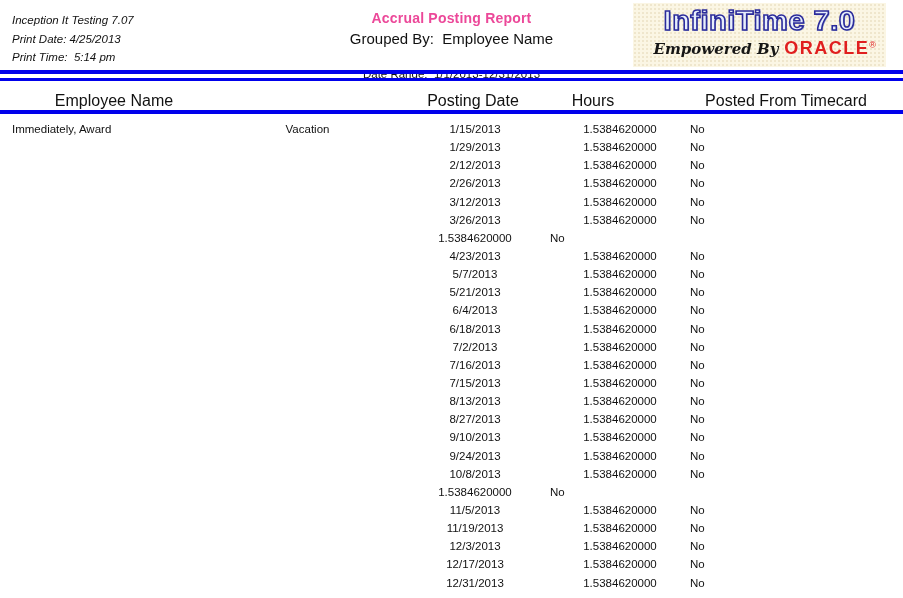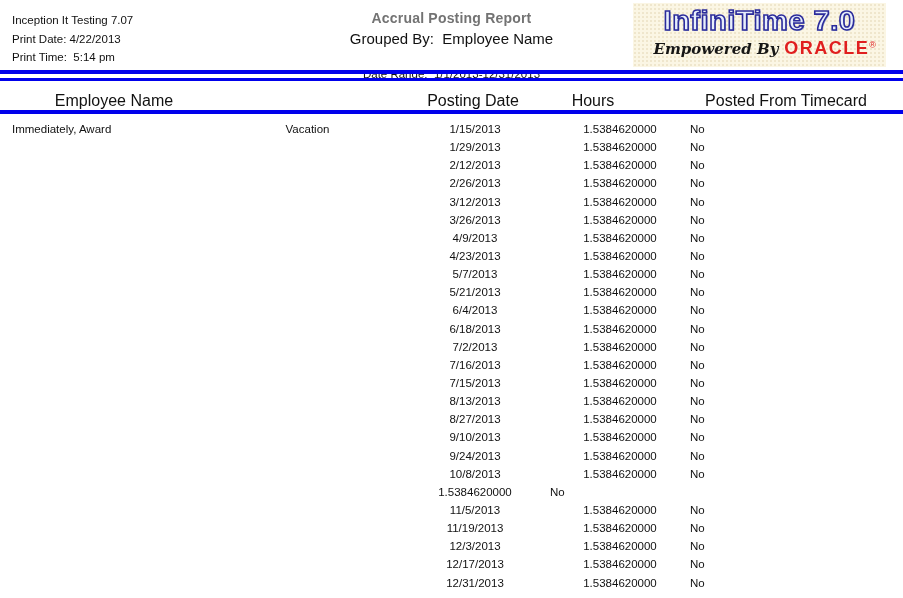--- a/index.html
+++ b/index.html
@@ -9,28 +9,28 @@
     color: #111111;
     width: 903px; height: 598px;
     position: relative;
     overflow: hidden;
   }
   .pre { white-space: pre; }
 
   
   .hdr-left {
     position: absolute; left: 12px; top: 11px;
-    font-size: 11.5px; line-height: 18.5px;
+    font-size: 11.5px; line-height: 18.5px; font-style: italic;
   }
   .hdr-center {
     position: absolute; left: 0; top: 10px; width: 903px;
     text-align: center;
   }
   .report-title {
-    font-size: 14px; font-weight: bold; color: #737373;
+    font-size: 14px; font-weight: bold; color: #ec4899;
     letter-spacing: .2px;
   }
   .grouped-by { font-size: 15px; margin-top: 4px; }
   .date-range { font-size: 11.5px; margin-top: 21px; }
 
   
   .logo {
     position: absolute; top: 3px; left: 633px; width: 253px; height: 64px;
     background-color: #FBF6E4;
     background-image: radial-gradient(#efe6cc 0.8px, transparent 0.9px);
@@ -94,21 +94,21 @@
   .c-type   { padding-left: 15px; text-align: center; }
   .c-date   { text-align: center; }
   .c-hours  { text-align: center; }
   .c-posted { }
 </style>
 </head>
 <body>
 
 <div class="hdr-left">
   <div>Inception It Testing 7.07</div>
-  <div>Print Date: 4/22/2013</div>
+  <div>Print Date: 4/25/2013</div>
   <div class="pre">Print Time:  5:14 pm</div>
 </div>
 
 <div class="hdr-center">
   <div class="report-title">Accrual Posting Report</div>
   <div class="grouped-by pre">Grouped By:  Employee Name</div>
   <div class="date-range pre">Date Range:  1/1/2013-12/31/2013</div>
 </div>
 
 <div class="logo">
@@ -169,21 +169,20 @@
     <div class="row">
       <div class="c c-emp"></div>
       <div class="c c-type"></div>
       <div class="c c-date">3/26/2013</div>
       <div class="c c-hours">1.5384620000</div>
       <div class="c c-posted">No</div>
     </div>
     <div class="row">
       <div class="c c-emp"></div>
       <div class="c c-type"></div>
-      <div class="c c-date">4/9/2013</div>
       <div class="c c-hours">1.5384620000</div>
       <div class="c c-posted">No</div>
     </div>
     <div class="row">
       <div class="c c-emp"></div>
       <div class="c c-type"></div>
       <div class="c c-date">4/23/2013</div>
       <div class="c c-hours">1.5384620000</div>
       <div class="c c-posted">No</div>
     </div>

